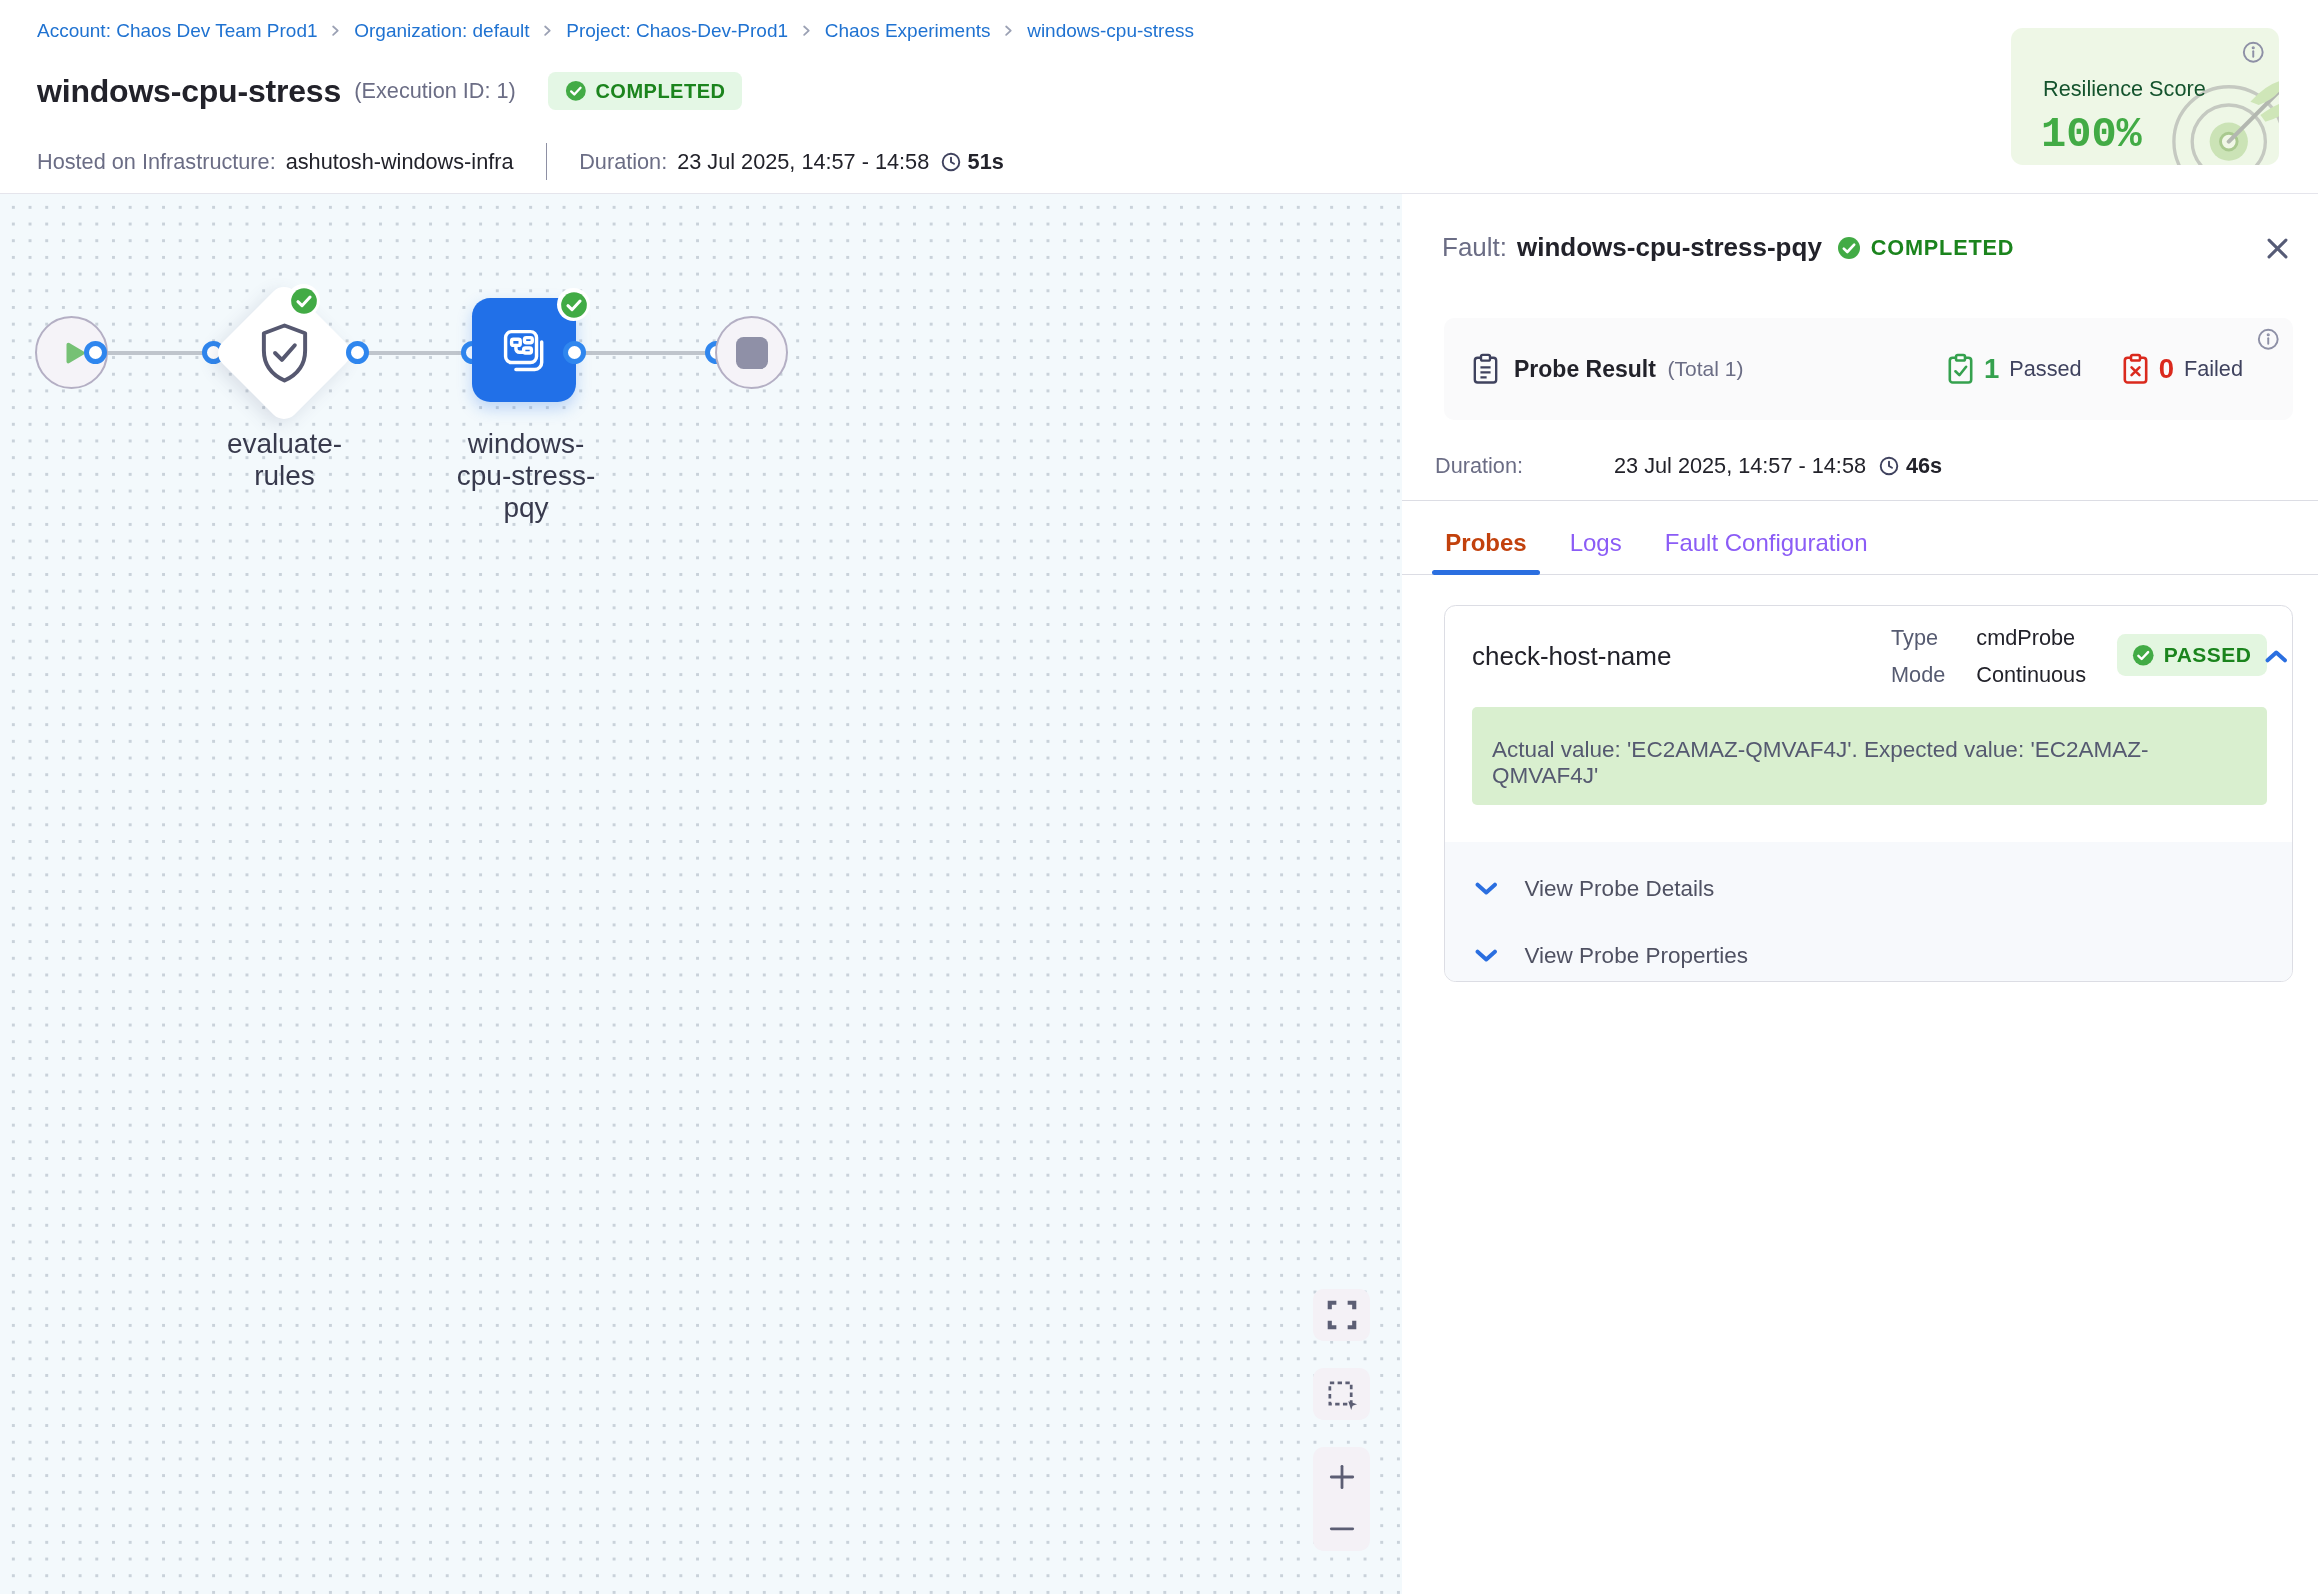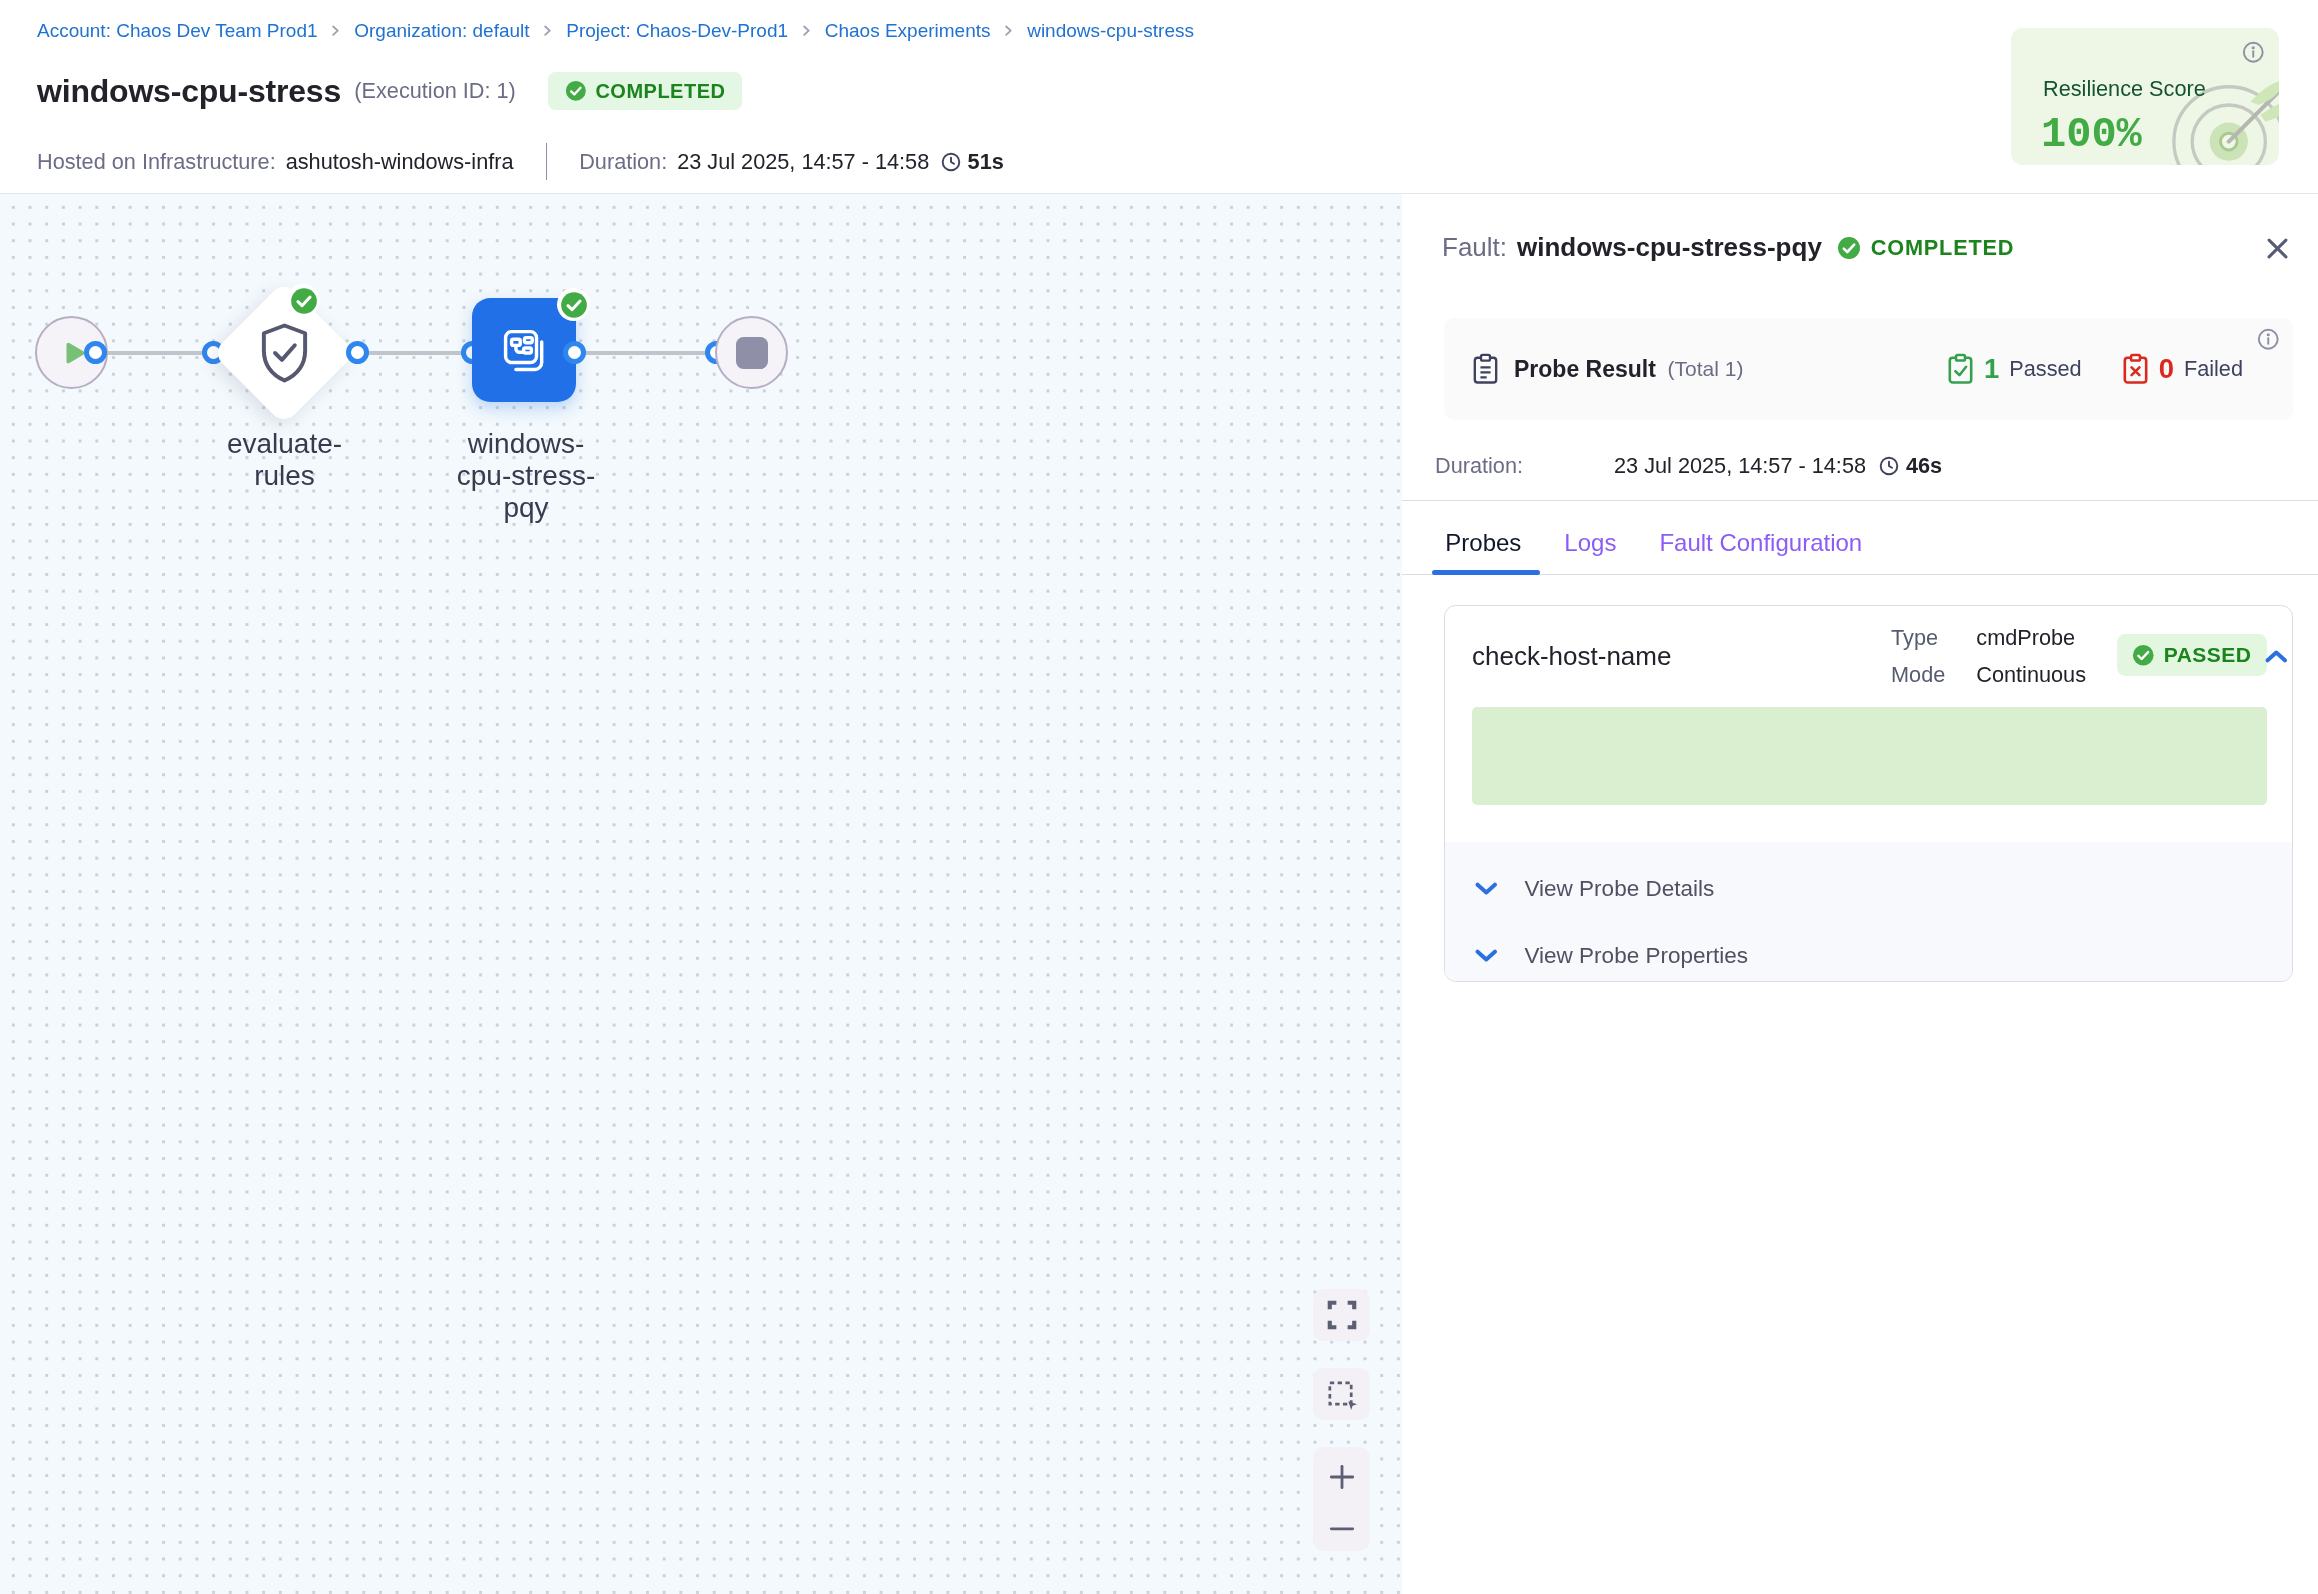--- a/index.html
+++ b/index.html
@@ -60,21 +60,21 @@
   .pr-count-g { font-size:27.5px; font-weight:700; color:#35a14e; margin-left:10px; }
   .pr-count-r { font-size:27.5px; font-weight:700; color:#da291d; margin-left:10px; }
   .pr-cap { font-size:21.7px; color:#3f425e; margin-left:10px; }
   .pr-info { position:absolute; right:13.3px; top:10px; }
 
   .dur-row { position:absolute; left:33px; top:255px; height:33px; display:flex; align-items:center; font-size:21.7px; }
   .dur-lbl { color:#6b6d85; width:179px; }
   .sep-line { position:absolute; left:0; top:306px; width:917px; height:0.8px; background:#dcdde4; }
   .tabs { position:absolute; left:30px; top:318px; height:62px; display:flex; align-items:center; gap:43px; padding:0 13.3px; }
   .tab { font-size:24px; color:#8b5cf6; cursor:pointer; }
-  .tab.active { font-weight:400; color:#0f172a; }
+  .tab.active { font-weight:700; color:#c2410c; }
   .tab-underline { position:absolute; left:30px; top:376px; width:108px; height:5px; background:#2b6fe0; border-radius:3.3px; z-index:2; }
   .tabbar-line { position:absolute; left:0; top:380px; width:917px; height:0.8px; background:#dcdde4; }
 
   .probe-card { position:absolute; left:42px; top:411px; width:849px; height:377px; background:#fff; border:1.7px solid #dcdde4; border-radius:11.7px; overflow:hidden;padding-left:23px; }
   .probe-name { position:absolute; left:27px; top:35px; font-size:26px; font-weight:500; color:#22222a; }
   .tm-grid { position:absolute; left:446px; top:13.3px; display:grid; grid-template-columns:72px auto; grid-auto-rows:37px; column-gap:13.3px; align-items:center; font-size:21.7px; }
   .tm-lbl { color:#565b71; font-weight:500; }
   .tm-val { color:#22222a; }
   .passed-badge { position:absolute; left:672px; top:28px; height:42px; display:flex; align-items:center; gap:9.2px; background:#e3f6e0; border-radius:8.3px; padding:0 15px; }
   .passed-badge .txt { font-size:21px; font-weight:700; color:#1b841d; letter-spacing:0.5px; }
@@ -353,20 +353,21 @@
         <span class="txt">PASSED</span>
       </div>
 
       <div class="collapse-btn">
         <svg width="22.5" height="14" viewBox="0 0 26 16" style="transform:rotate(180deg)">
             <use href="#chev-down"></use>
           </svg>
       </div>
 
       <div class="summary-box">
+        <div class="summary-text">Actual value: 'EC2AMAZ-QMVAF4J'. Expected value: 'EC2AMAZ-QMVAF4J'</div>
       </div>
 
       <div class="probe-lower">
         <div class="view-row" style="top:30px">
           <span class="chev">
               <svg width="22.5" height="14" viewBox="0 0 26 16">
                 <use href="#chev-down"></use>
               </svg>
             </span>
           <span class="txt">View Probe Details</span>

